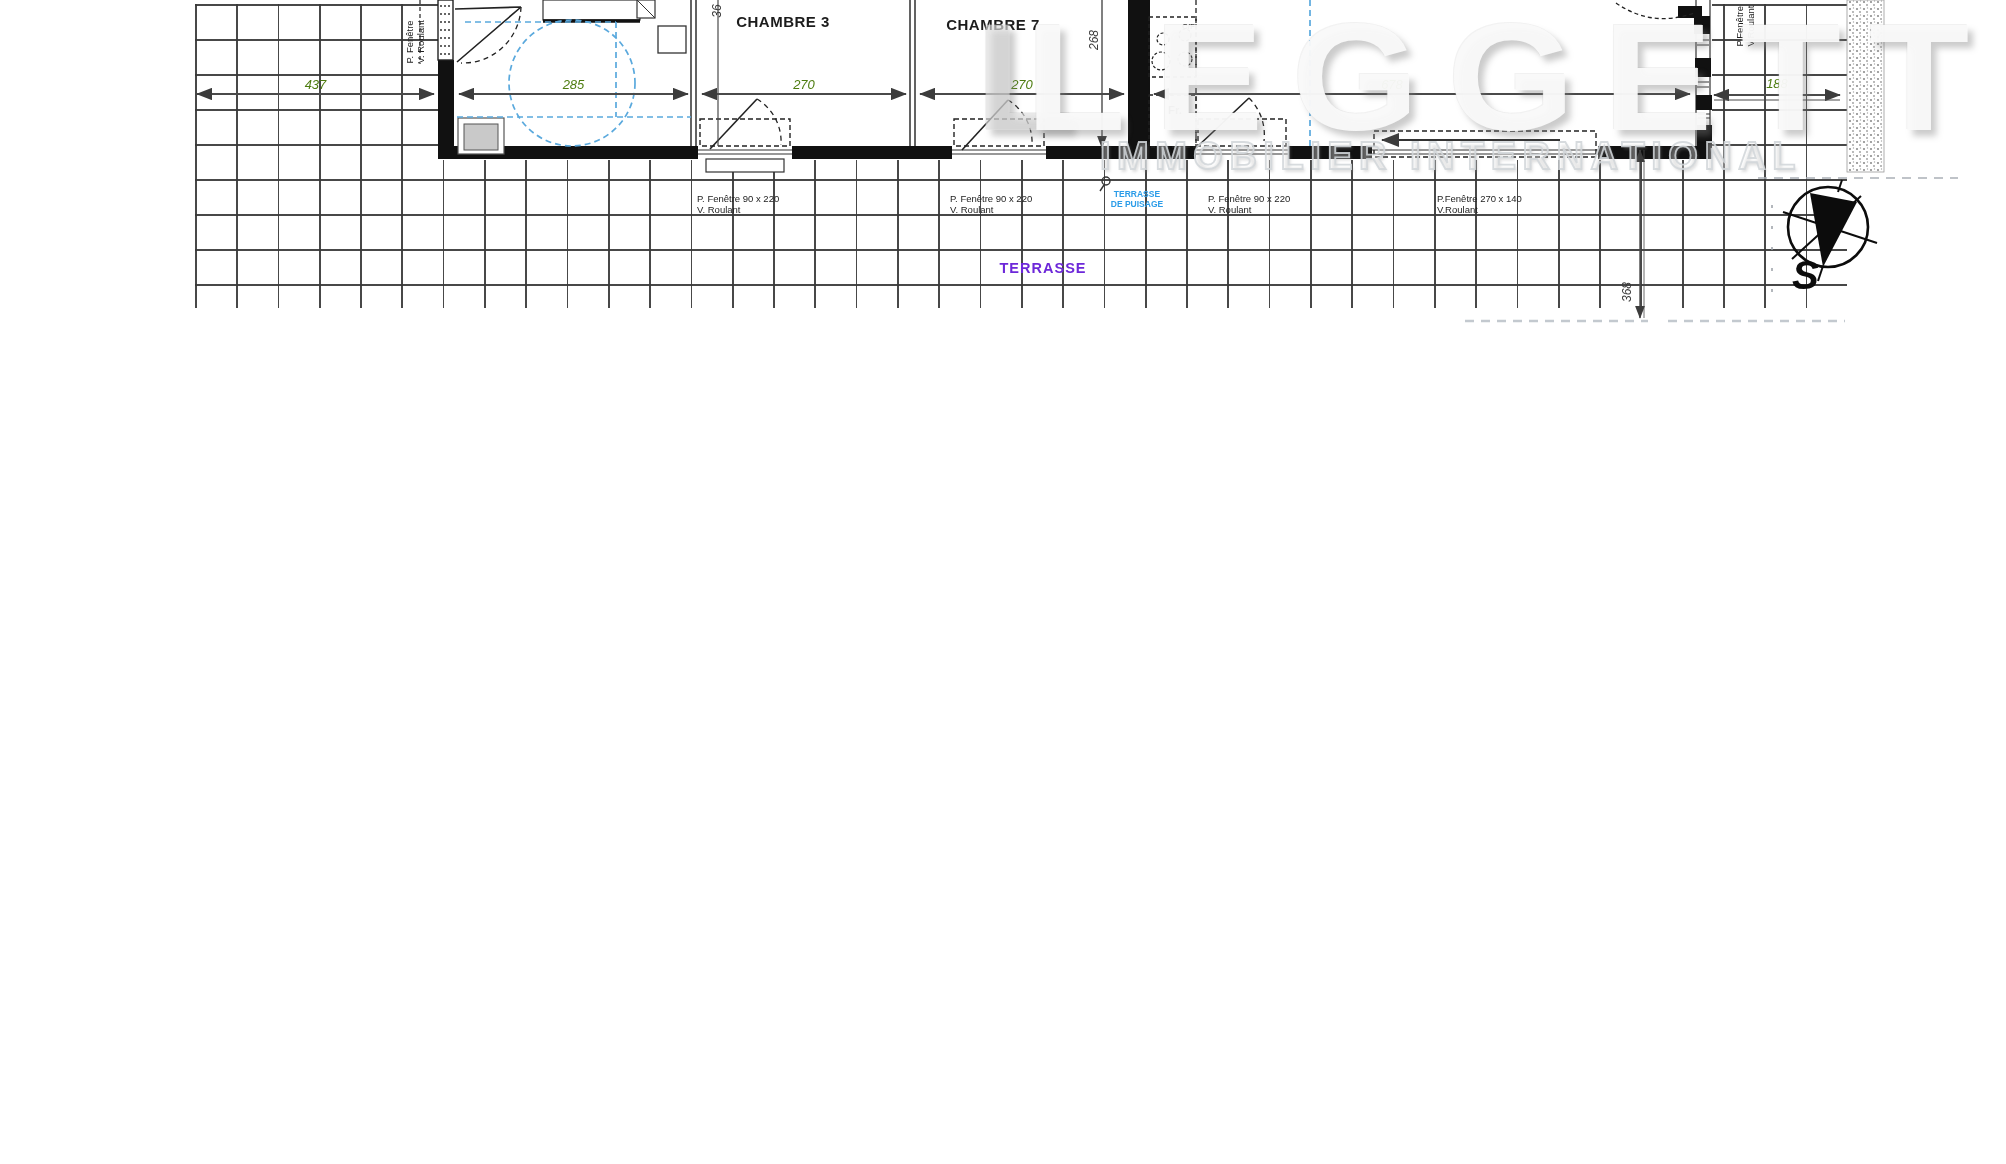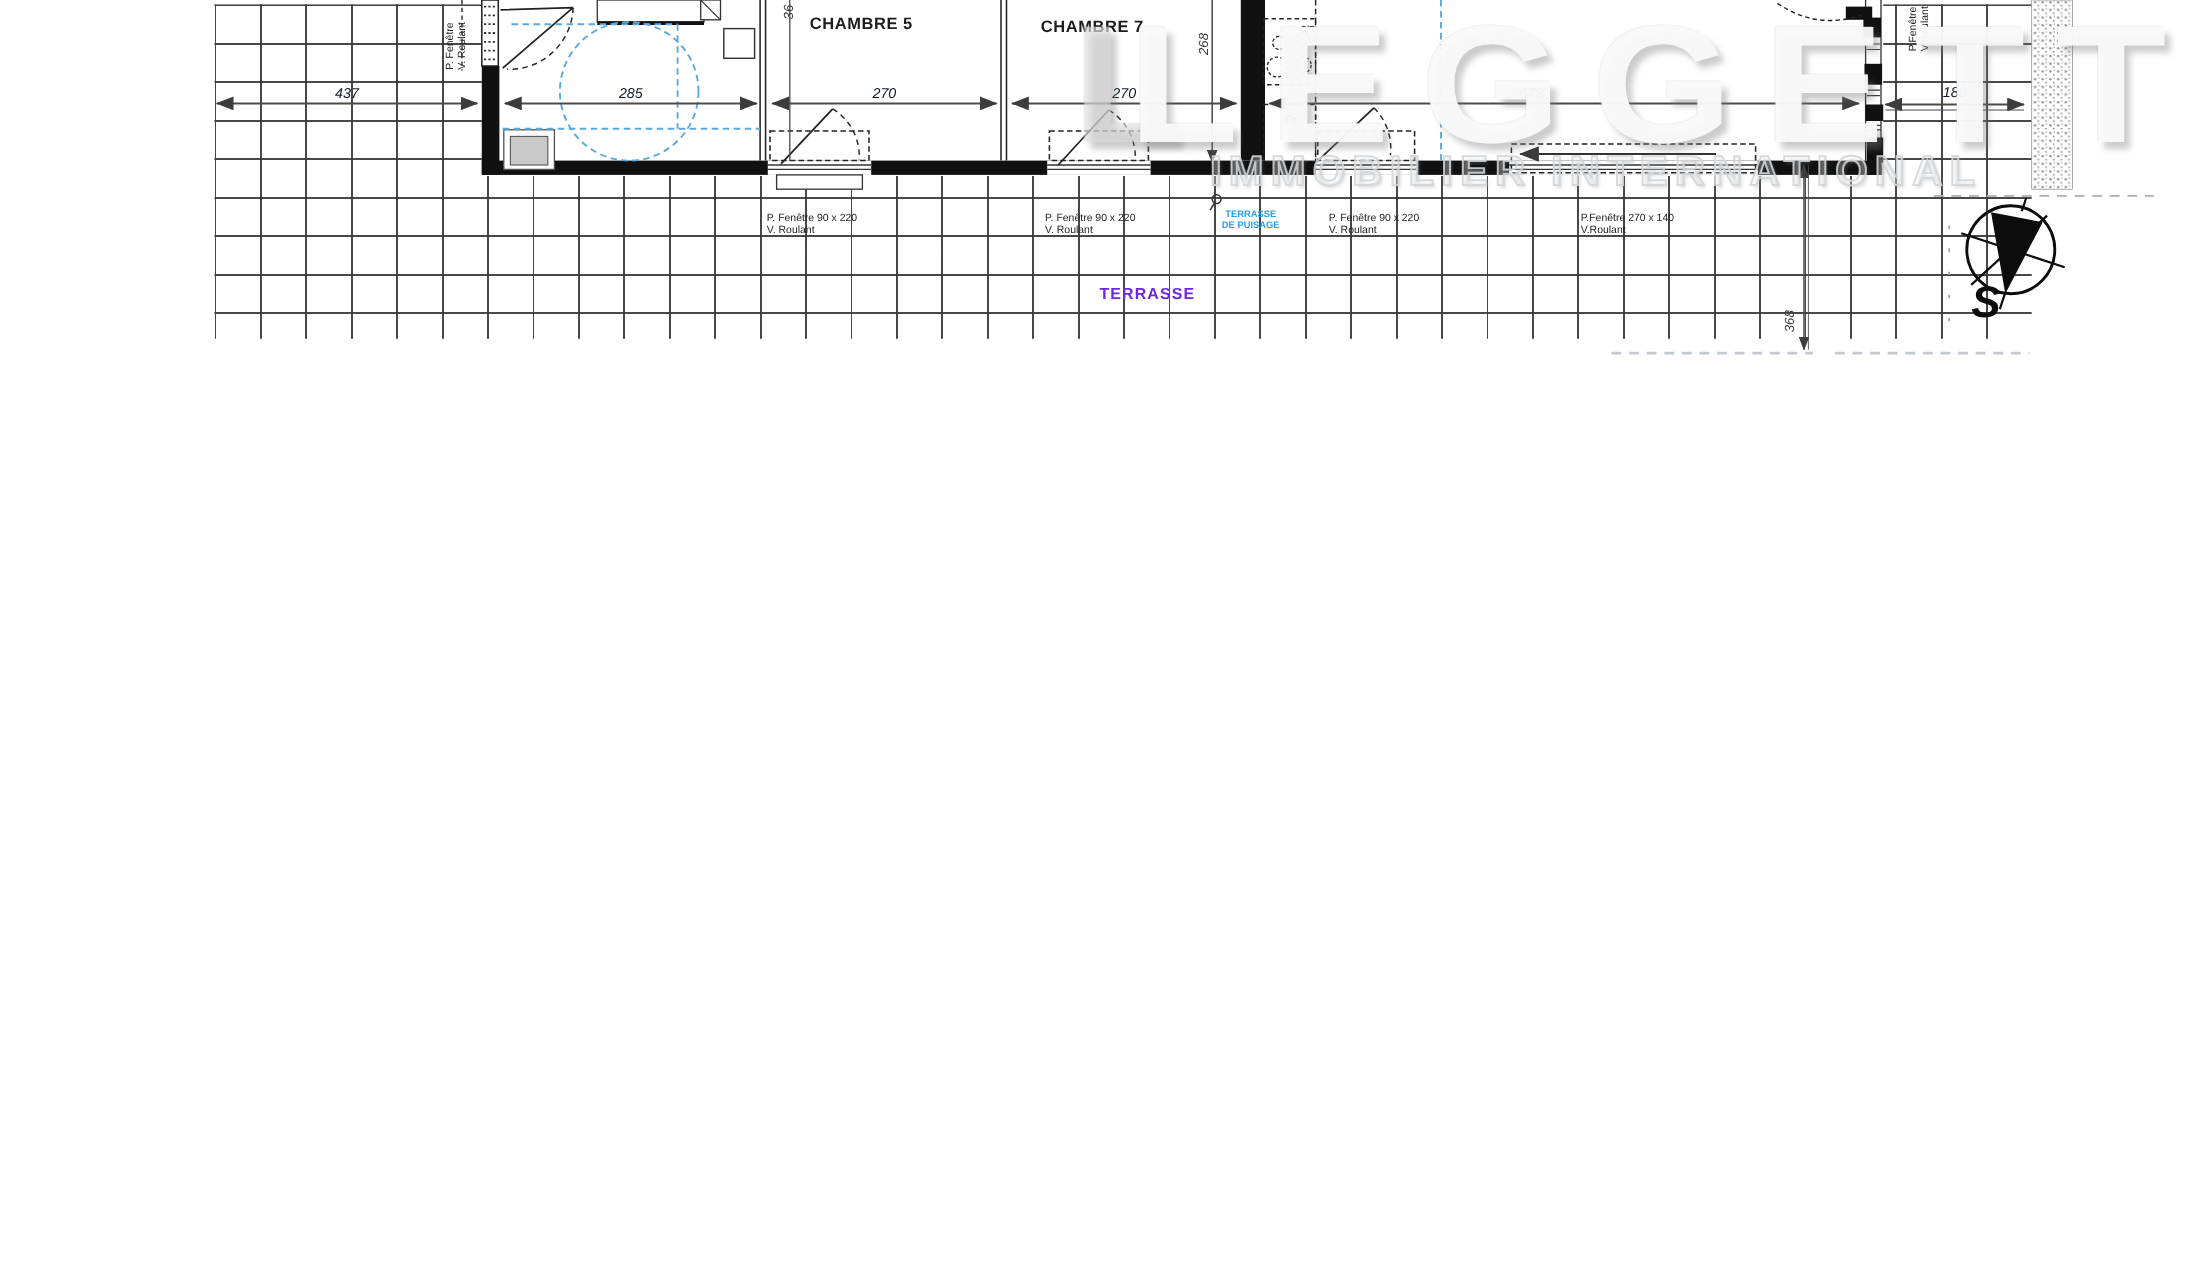--- a/index.html
+++ b/index.html
@@ -6,21 +6,21 @@
   #canvas{position:relative;width:2006px;height:1164px;background:#ffffff;overflow:hidden;
           font-family:"Liberation Sans",sans-serif;}
   
   #grid{position:absolute;left:195px;top:4px;width:1652px;height:304px;
     background-image:
       repeating-linear-gradient(to right,rgba(56,56,56,.92) 0 1.7px,transparent 1.7px 41.3px),
       repeating-linear-gradient(to bottom,rgba(56,56,56,.92) 0 1.7px,transparent 1.7px 35px);}
   #plan-svg{position:absolute;left:0;top:0;z-index:2;}
   .t{position:absolute;z-index:3;color:#262626;white-space:nowrap;}
   .room{font-size:15px;font-weight:bold;letter-spacing:.5px;text-align:center;color:#1c1c1c;}
-  .dim{font-size:13px;font-style:italic;color:#0f172a;text-align:center;}
+  .dim{font-size:13px;font-style:italic;color:#4d7c0f;text-align:center;}
   .dimv{font-size:12px;font-style:italic;color:#3a3a3a;text-align:center;transform:rotate(-90deg);transform-origin:center;}
   .wlab{font-size:9.5px;line-height:11px;color:#222;}
   .wlab-v{font-size:9.5px;line-height:10.5px;color:#222;transform:rotate(-90deg);transform-origin:center;text-align:left;}
   .blue-note{font-size:8.5px;line-height:10px;font-weight:bold;text-align:center;}
   .terr{font-size:14.5px;font-weight:bold;letter-spacing:1px;text-align:center;color:#6d28d9;}
   .fr{font-size:11.5px;font-weight:bold;color:#111;}
   .cf{font-size:8px;font-weight:bold;color:#111;margin-left:12px;}
   .south{font-size:40px;font-weight:bold;font-style:italic;color:#0c0c0c;z-index:3;}
   
   #wm-logo{position:absolute;left:975px;top:2px;z-index:4;font-size:152px;font-weight:800;
@@ -177,21 +177,21 @@
     <rect x="1847" y="0" width="37" height="172" fill="url(#dots)" stroke="#999" stroke-width="0.8"></rect>
 
     <g fill="none">
       <line x1="1465" y1="321" x2="1648" y2="321" stroke="#c3c9cf" stroke-width="2.5" stroke-dasharray="9,7"></line>
       <line x1="1668" y1="321" x2="1845" y2="321" stroke="#c3c9cf" stroke-width="2.5" stroke-dasharray="9,7"></line>
       <line x1="1758" y1="178" x2="1958" y2="178" stroke="#aab0b6" stroke-width="1.5" stroke-dasharray="9,7"></line>
       <line x1="1772" y1="205" x2="1772" y2="300" stroke="#9aa0a6" stroke-width="1.5" stroke-dasharray="3,18"></line>
     </g>
   </svg>
 
-  <div class="t room" style="left:712px;top:13px;width:142px;">CHAMBRE 5</div>
+  <div class="t room" style="left:712px;top:13px;width:142px;">CHAMBRE 3</div>
   <div class="t room" style="left:922px;top:16px;width:142px;">CHAMBRE 7</div>
 
   <div class="t dim" style="left:197px;top:77px;width:237px;">437</div>
   <div class="t dim" style="left:459px;top:77px;width:229px;">285</div>
   <div class="t dim" style="left:702px;top:77px;width:204px;">270</div>
   <div class="t dim" style="left:920px;top:77px;width:204px;">270</div>
   <div class="t dim" style="left:1124px;top:77px;width:536px;">678</div>
   <div class="t dim" style="left:1714px;top:76px;width:126px;">188</div>
 
   <div class="t dimv" style="left:1074px;top:33px;width:40px;">268</div>

